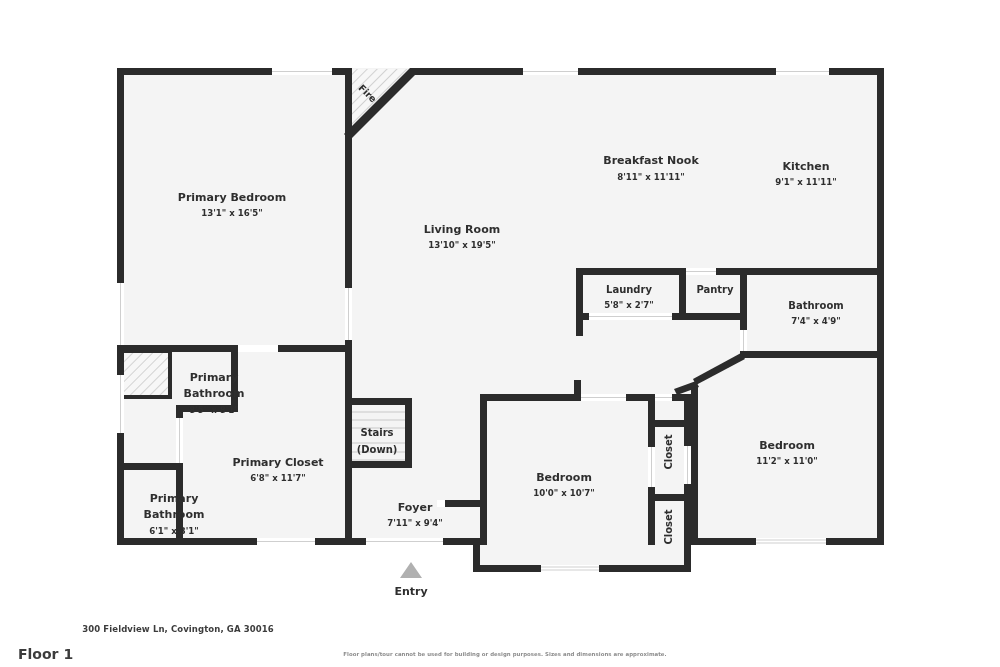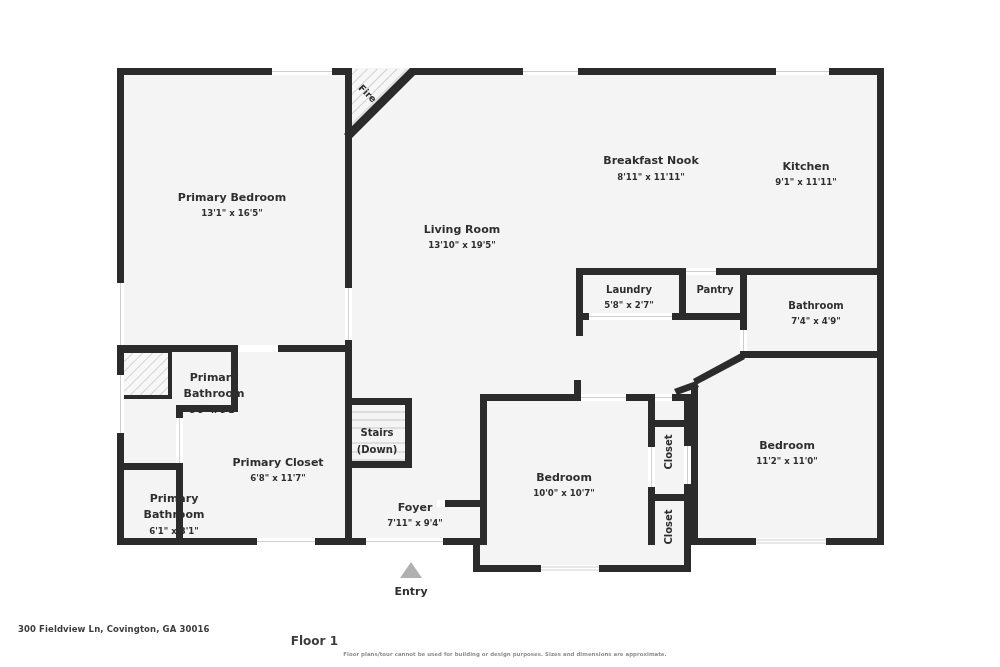--- a/index.html
+++ b/index.html
@@ -32,29 +32,29 @@
     position: absolute;
     left: 18px;
     top: 624px;
     width: 320px;
   }
   .footer-address {
     font-size: 8.5px;
     font-weight: bold;
     color: #3c3c3c;
     letter-spacing: 0.1px;
-    margin: 0 0 0 0;
+    margin: 0 0 12px 0;
     white-space: nowrap;
+    text-align: center;
   }
   .footer-floor {
-    font-size: 12px;
+    font-size: 14px;
     font-weight: bold;
     color: #3c3c3c;
     margin: 0;
-    text-align: right;
   }
   .disclaimer {
     position: absolute;
     left: 340px;
     top: 651px;
     width: 330px;
     text-align: center;
     font-size: 5.4px;
     font-weight: bold;
     color: #8d8d8d;

